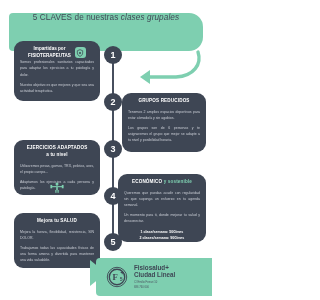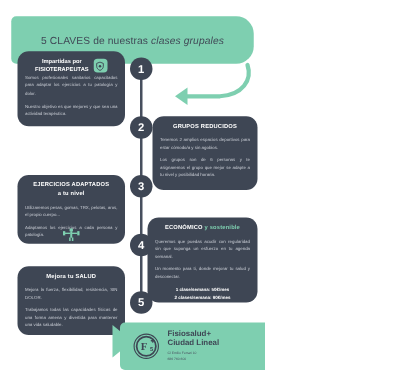--- a/index.html
+++ b/index.html
@@ -9,21 +9,21 @@
     font-family:"Liberation Sans",sans-serif;
     -webkit-font-smoothing:antialiased;
   }
   .poster{position:relative;width:212px;height:300px;background:#ffffff;}
 
   
   .header{
     position:absolute;left:9px;top:13px;width:194px;height:38px;
     background:#7ecfb0;
     border-radius:4px 14px 14px 4px;
-    display:flex;align-items:center;justify-content:center;
+    display:flex;align-items:flex-start;justify-content:center;
   }
   .header-title{
     font-size:8.2px;color:#414a57;letter-spacing:.1px;white-space:nowrap;
   }
   .header-title .em{font-style:italic;}
 
   
   .timeline{position:absolute;left:104px;top:46px;width:18px;height:205px;}
   .timeline-line{
     position:absolute;left:8px;top:6px;width:2px;height:194px;background:#474f5e;

